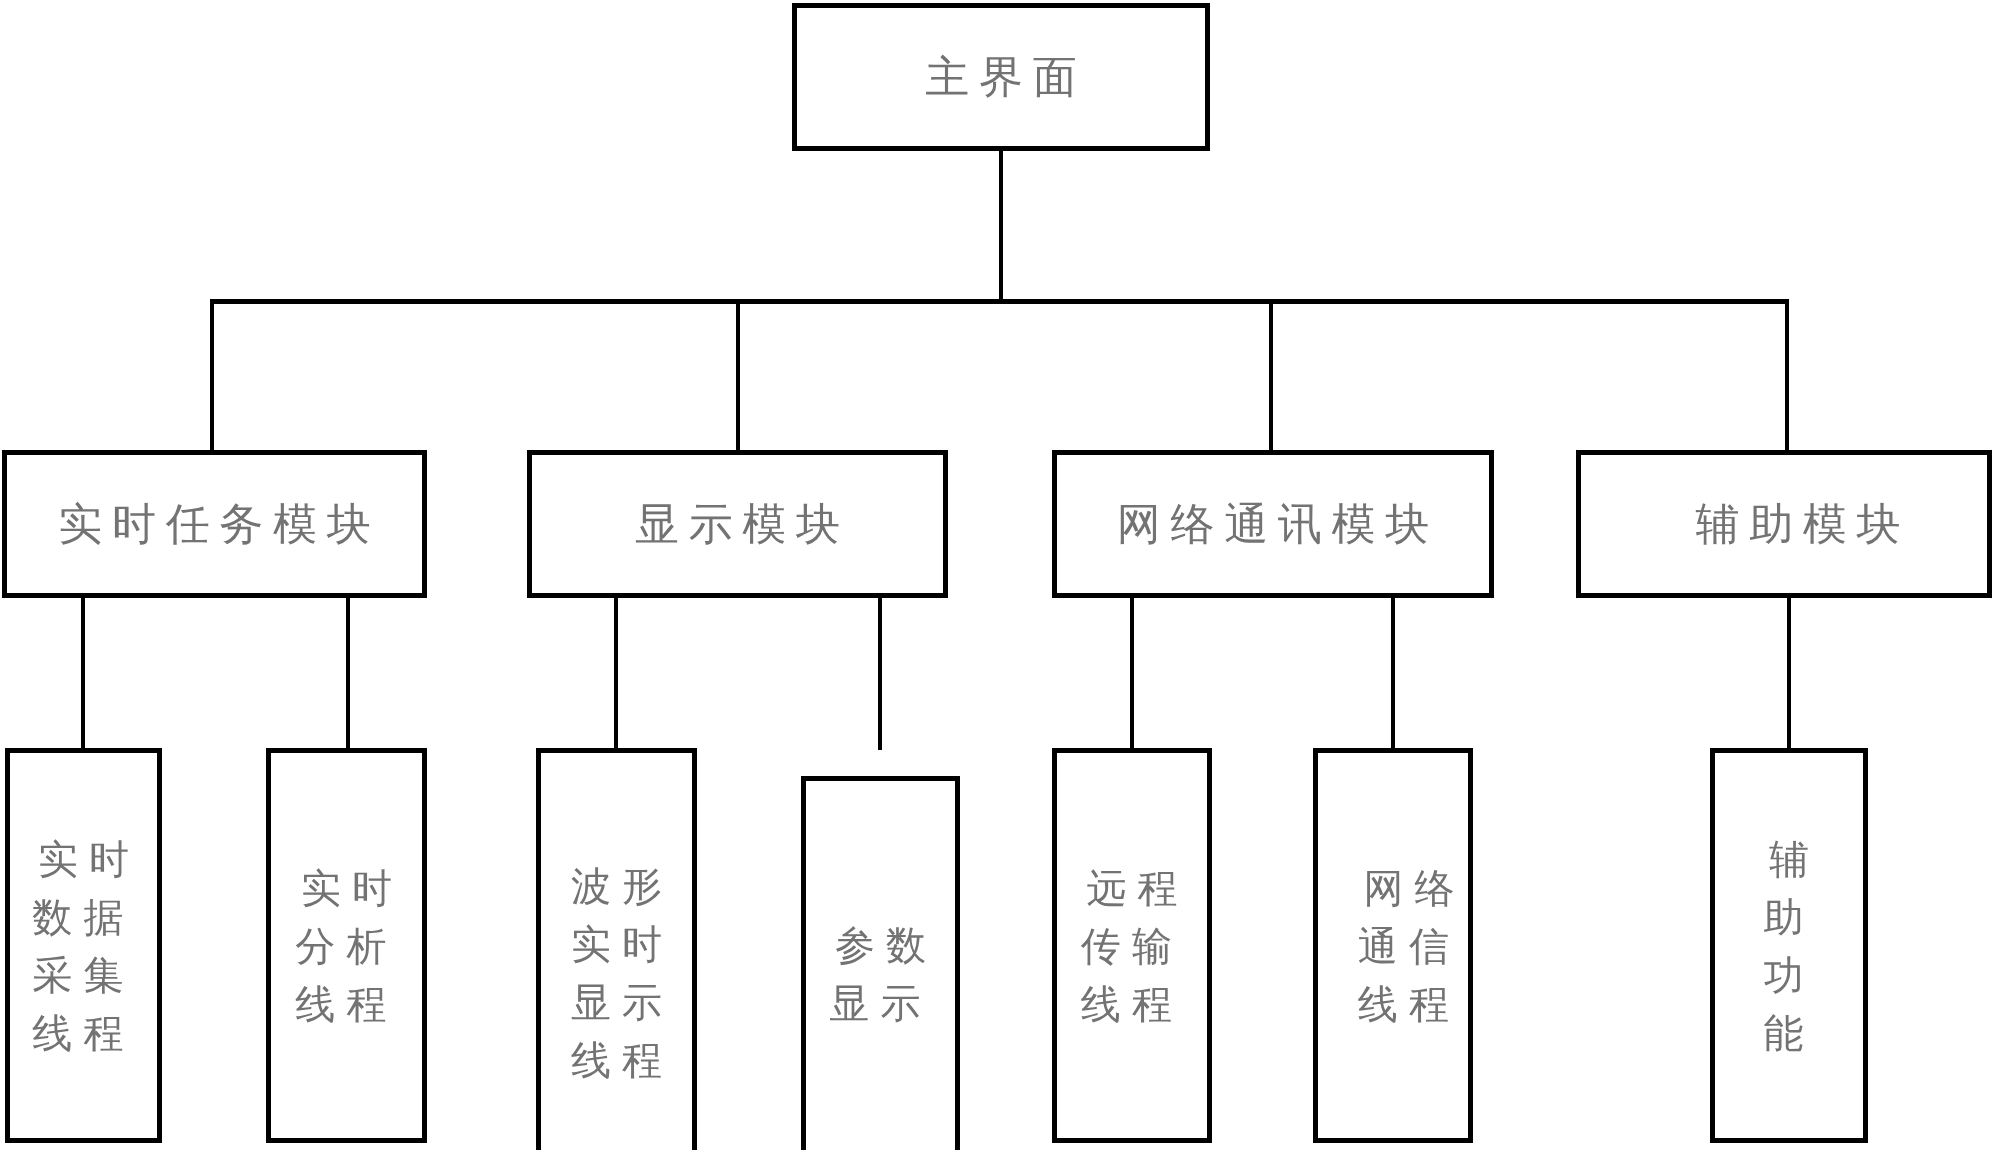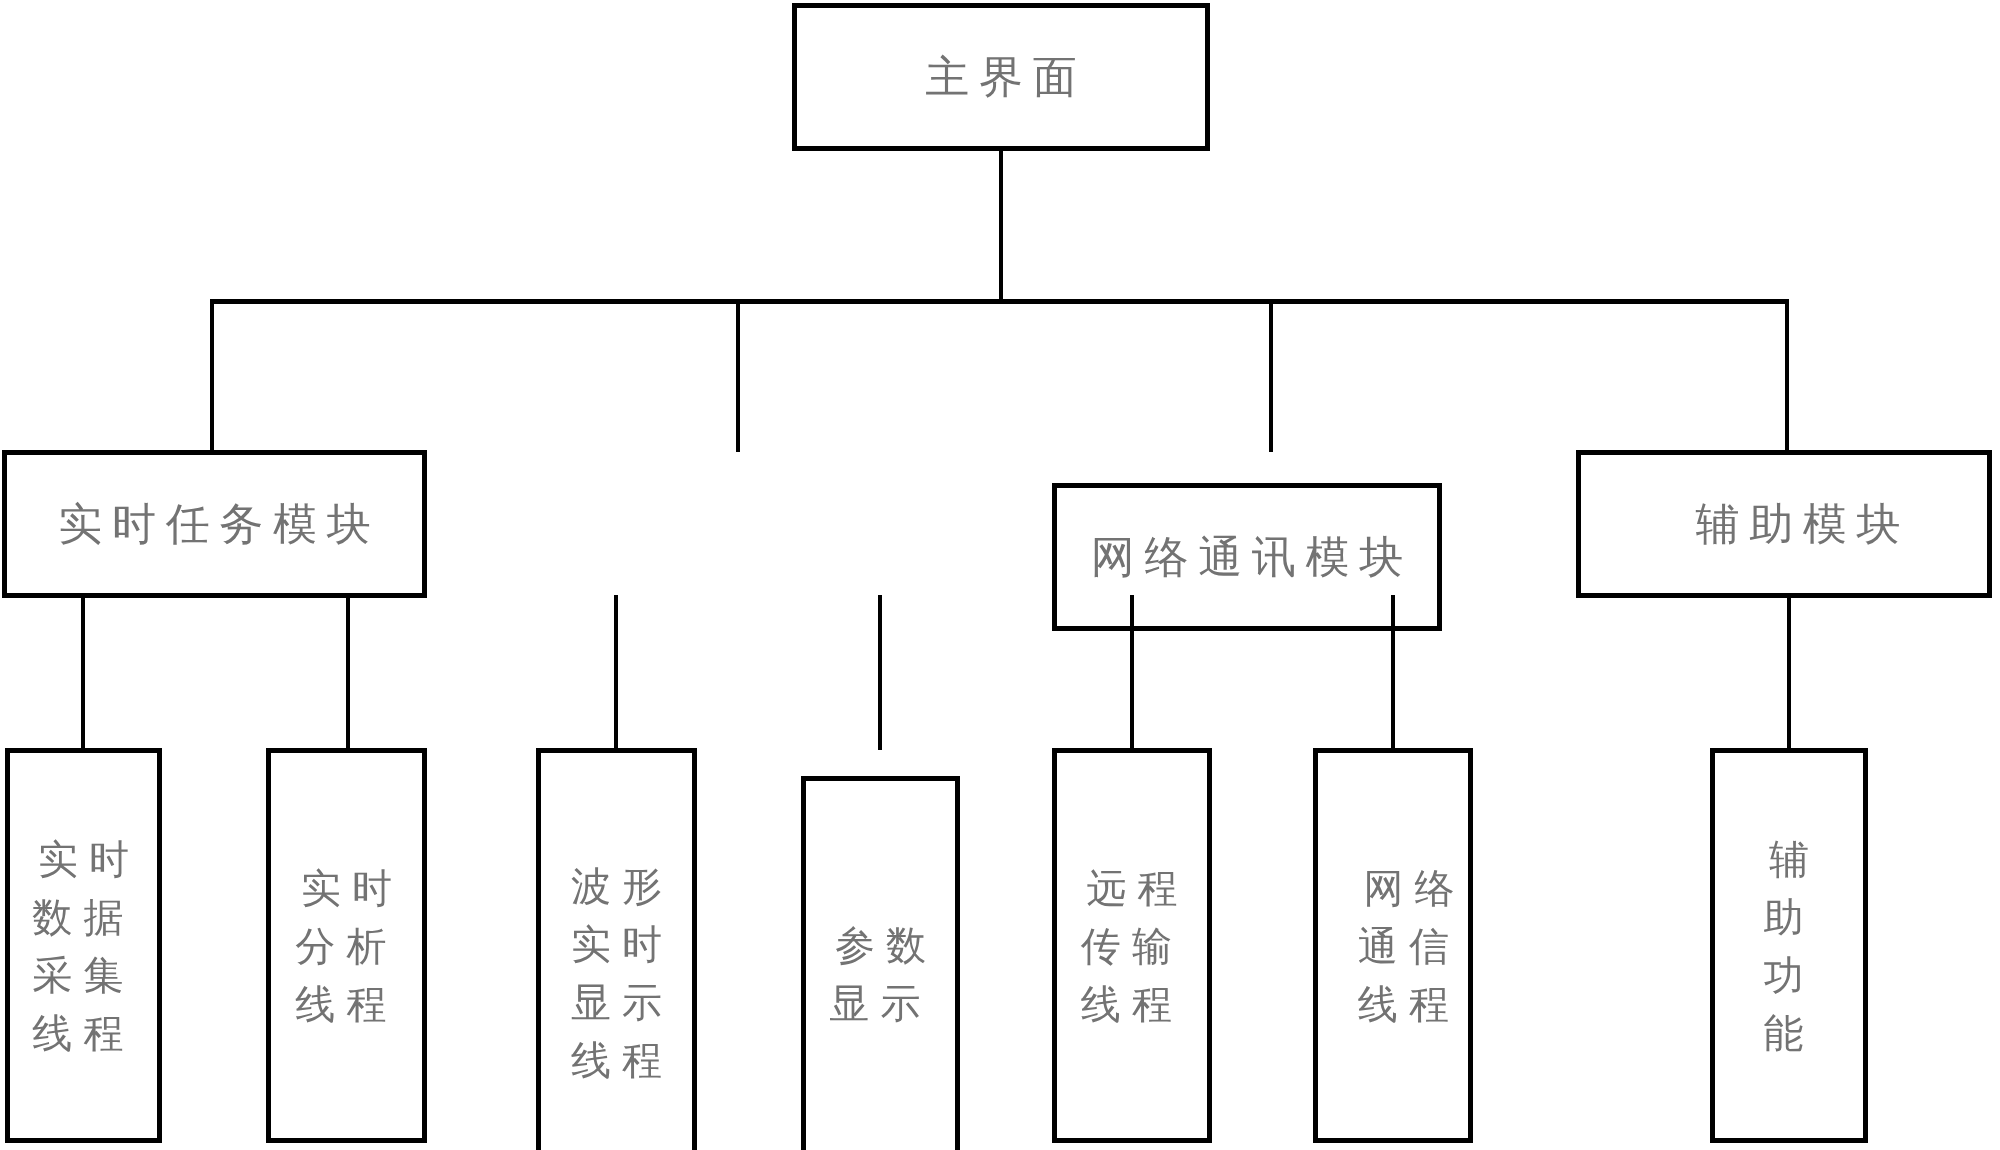--- a/index.html
+++ b/index.html
@@ -61,21 +61,24 @@
   <div class="line" style="left:210px; top:299px; width:1579px; height:5px;"></div>
 
   <div class="line" style="left:210px; top:302px; width:4px; height:150px;"></div>
   <div class="line" style="left:736px; top:302px; width:4px; height:150px;"></div>
   <div class="line" style="left:1269px; top:302px; width:4px; height:150px;"></div>
   <div class="line" style="left:1785px; top:302px; width:4px; height:150px;"></div>
 
   <div class="node level-mod" style="left:2px; top:450px; width:425px; height:148px;">
     <span class="lbl">实时任务模块</span>
   </div>
-  <div class="node level-mod" style="left:1052px; top:450px; width:390px; height:148px;margin-top:33px;">
+  <div class="node level-mod" style="left:527px; top:450px; width:421px; height:148px;">
+    <span class="lbl">显示模块</span>
+  </div>
+  <div class="node level-mod" style="left:1052px; top:450px; width:442px; height:148px;">
     <span class="lbl">网络通讯模块</span>
   </div>
   <div class="node level-mod" style="left:1576px; top:450px; width:416px; height:148px;padding-left:28px;">
     <span class="lbl">辅助模块</span>
   </div>
 
   <div class="line" style="left:81px;   top:595px; width:4px; height:155px;"></div>
   <div class="line" style="left:346px;  top:595px; width:4px; height:155px;"></div>
   <div class="line" style="left:614px;  top:595px; width:4px; height:155px;"></div>
   <div class="line" style="left:878px;  top:595px; width:4px; height:155px;"></div>

